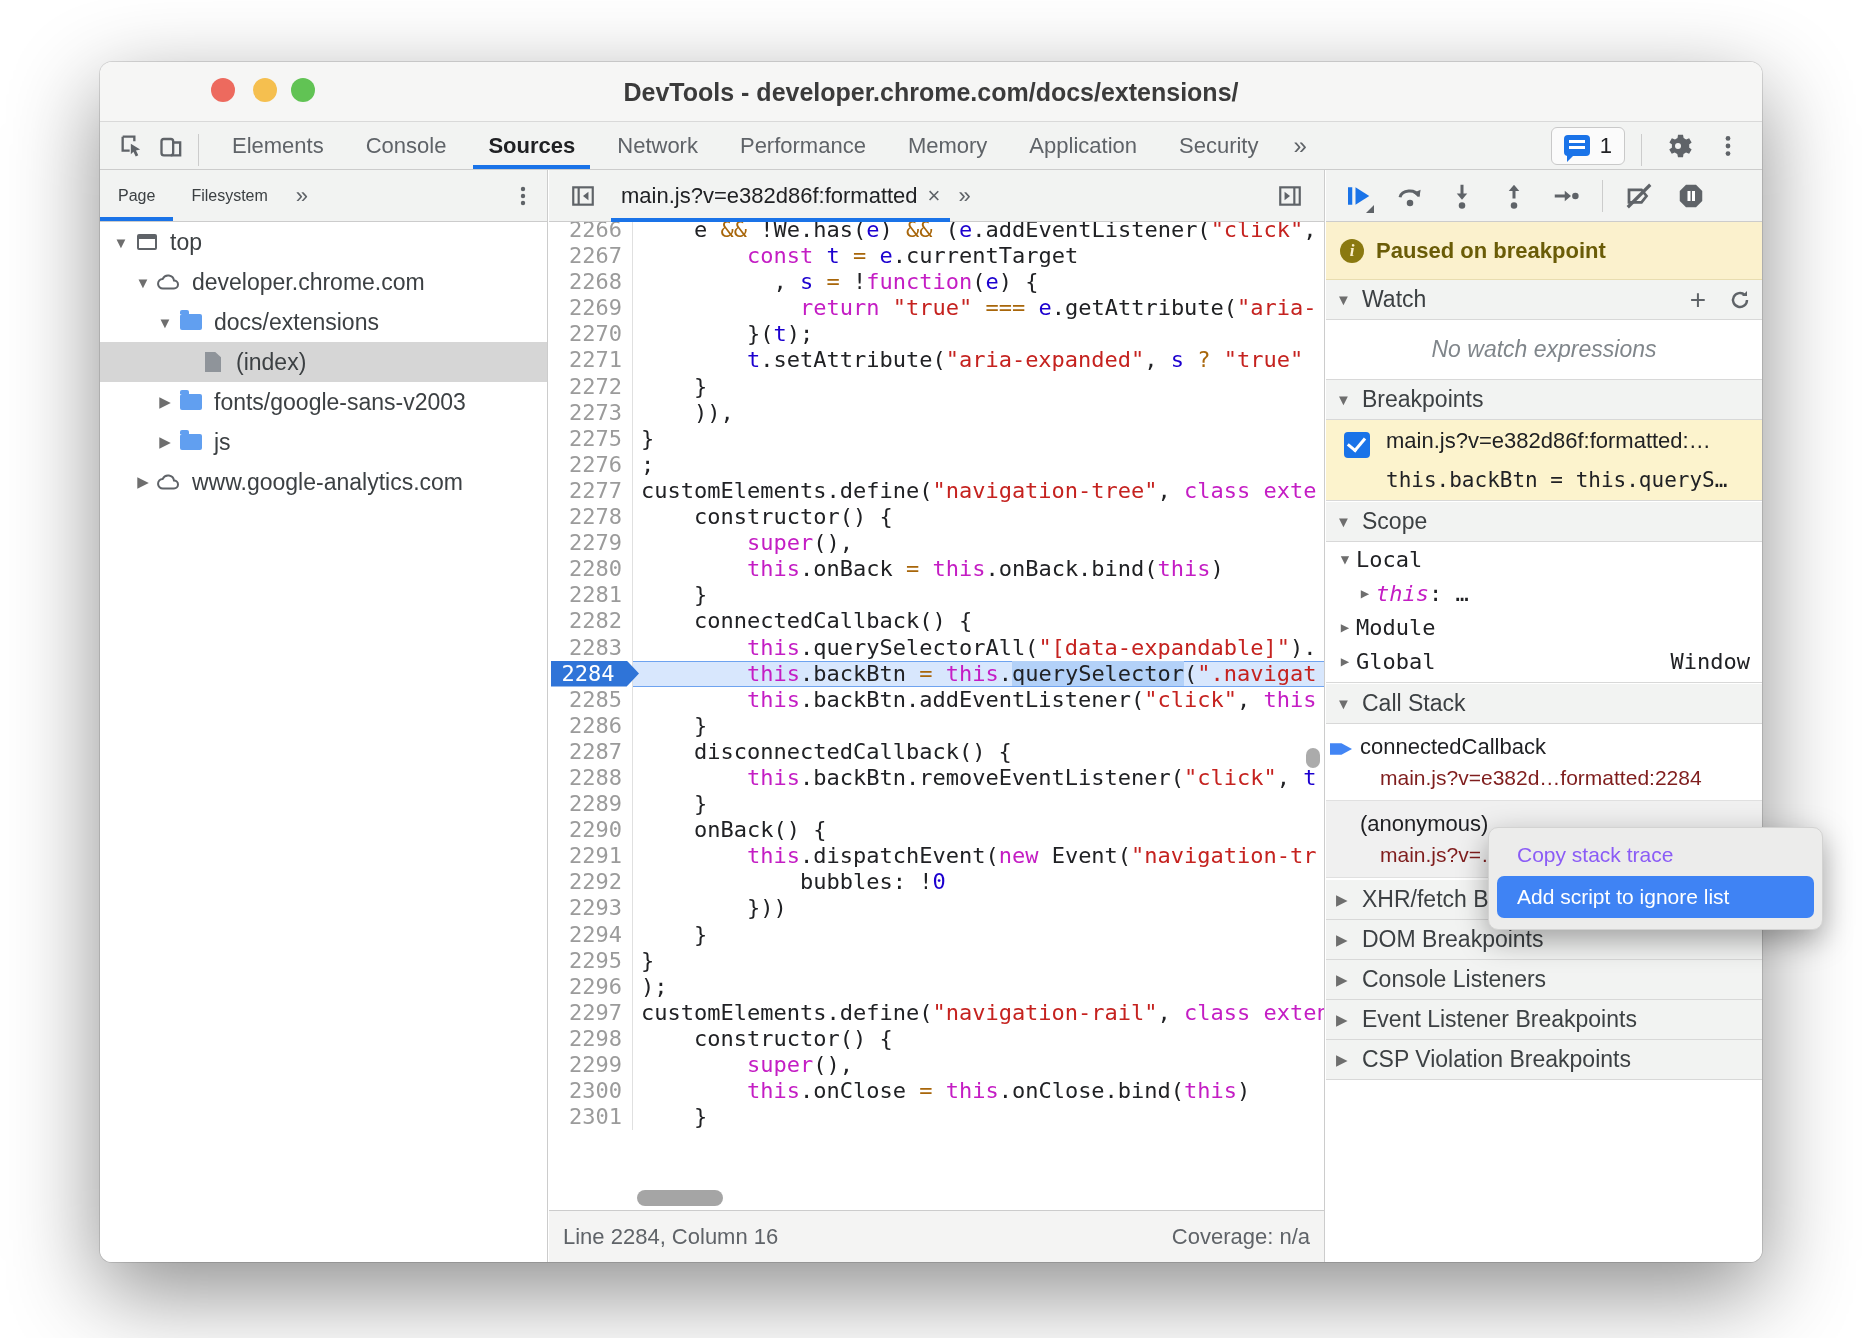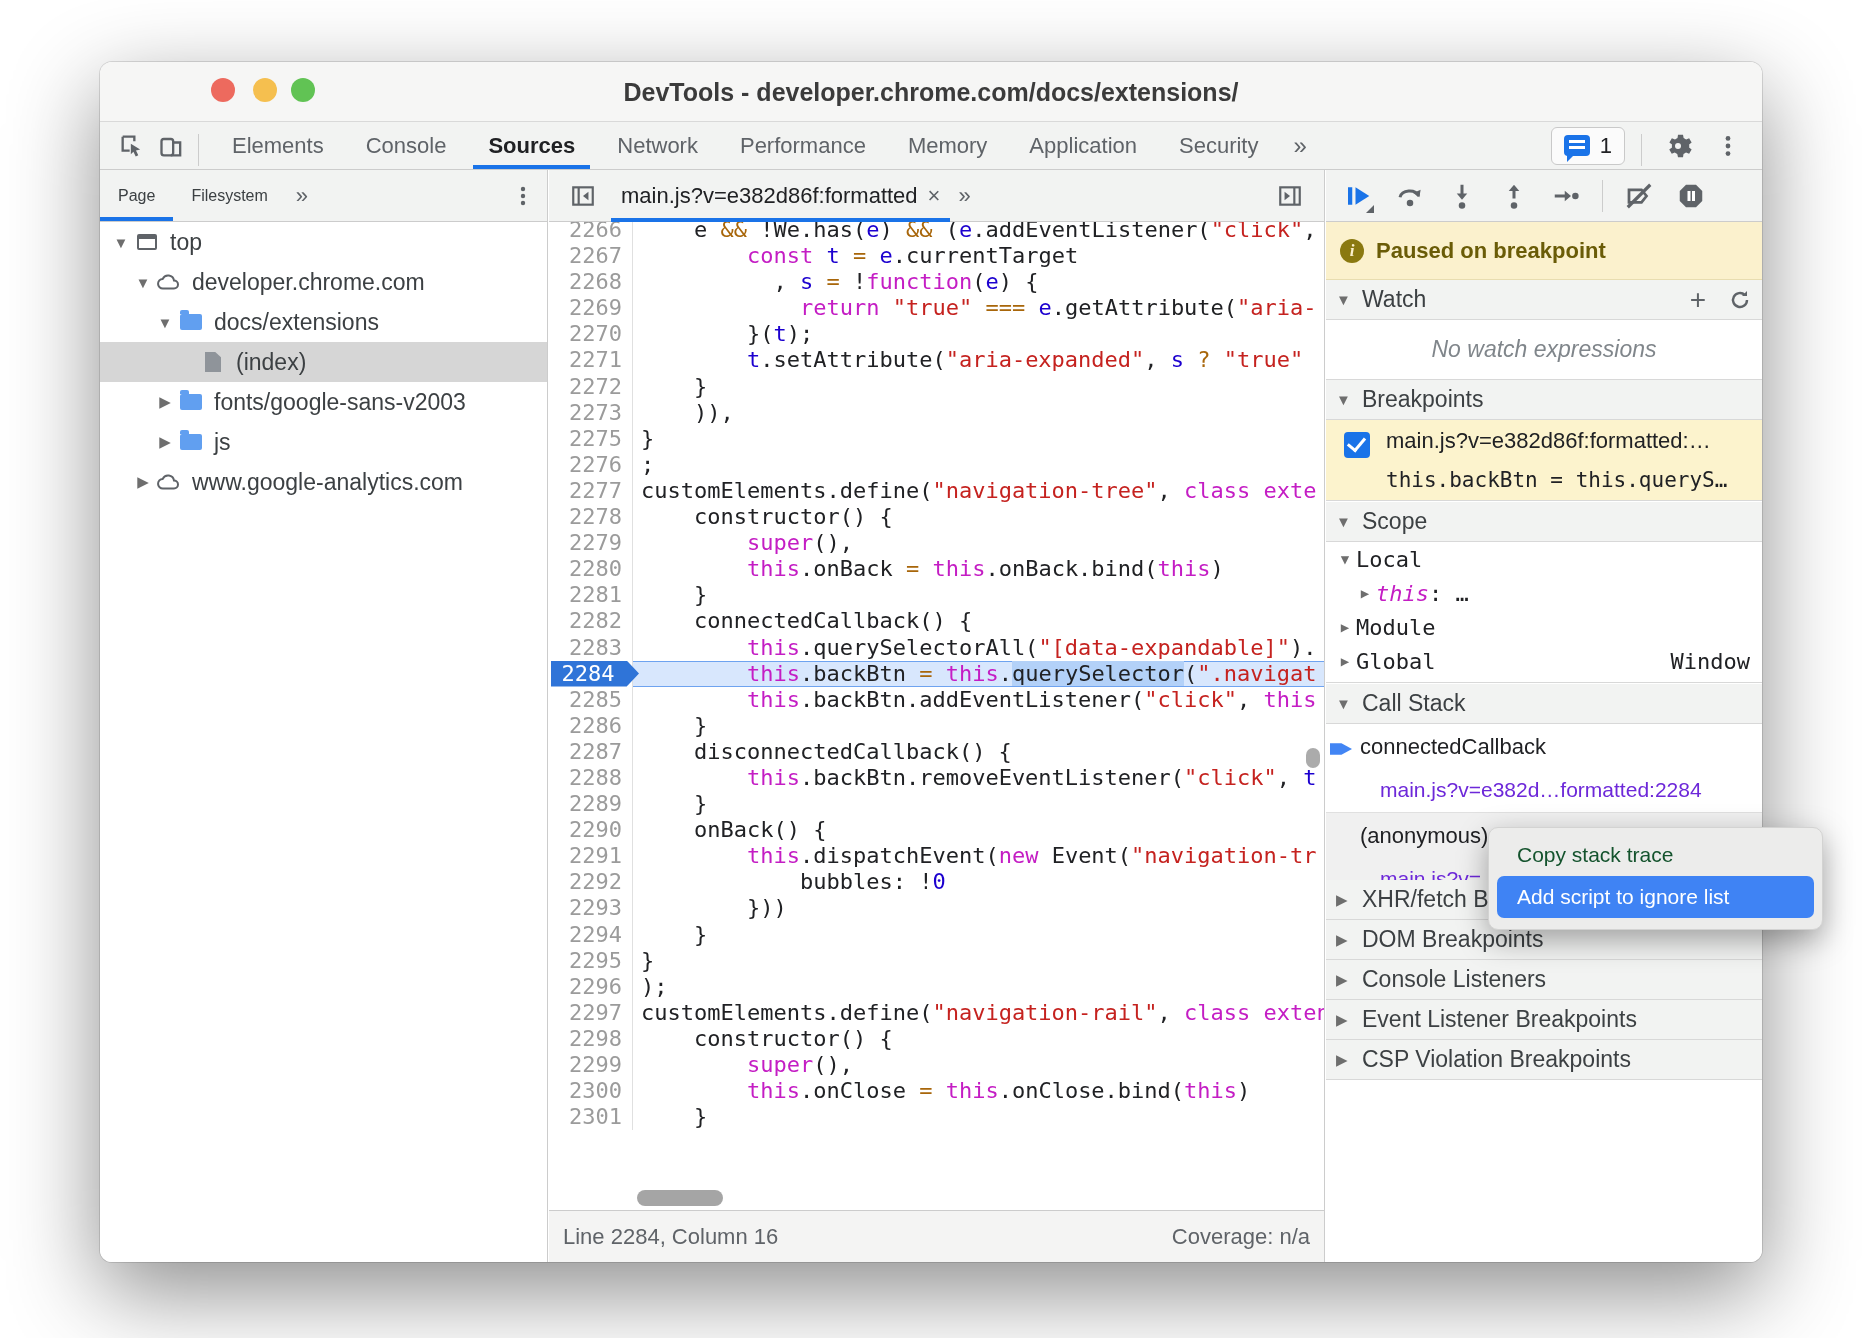--- a/index.html
+++ b/index.html
@@ -90,27 +90,27 @@
   .bpfile{font-size:22px;color:#202124;white-space:nowrap;}
   .bpcode{font-family:"DejaVu Sans Mono",monospace;font-size:21px;color:#202124;white-space:nowrap;margin-top:14px;}
   .scope-rows .srow{display:flex;align-items:center;height:34px;font-family:"DejaVu Sans Mono",monospace;font-size:22px;color:#202124;padding:0 8px;}
   .srow .tri{font-size:14px;color:#6e6e6e;width:22px;flex:0 0 22px;text-align:center;}
   .srow.indent{padding-left:28px;}
   .srow .this{color:#c41dc4;font-style:italic;}
   .srow .rightval{margin-left:auto;padding-right:4px;}
   .cs-frame{position:relative;border-bottom:1px solid #e0e0e0;padding:10px 8px 10px 34px;background:#fff;}
   .cs-frame.dim{background:#f0f0f0;}
   .cs-name{font-size:22px;color:#202124;}
-  .cs-loc{font-size:21px;color:#6d28d9;margin-top:18px;padding-left:20px;white-space:nowrap;overflow:hidden;}
+  .cs-loc{font-size:21px;color:#7f1d1d;margin-top:6px;padding-left:20px;white-space:nowrap;overflow:hidden;}
   .cs-marker{position:absolute;left:4px;top:16px;width:22px;height:18px;background:#4285f4;clip-path:polygon(0 18%,52% 18%,100% 50%,52% 82%,0 82%);}
   .plainsect{display:flex;align-items:center;background:#f2f3f2;border-bottom:1px solid #d8d8d8;font-size:23px;color:#3c4043;padding:0 10px;gap:10px;height:40px;}
   
   .ctxmenu{position:absolute;left:1488px;top:827px;width:335px;height:103px;background:#ececeb;border:1px solid #d3d3d2;border-radius:10px;
            box-shadow:0 10px 30px rgba(0,0,0,.35);z-index:50;padding:6px 8px;}
-  .ctxitem{height:42px;display:flex;align-items:center;padding:0 20px;font-size:21px;color:#14532d;border-radius:7px;}
+  .ctxitem{height:42px;display:flex;align-items:center;padding:0 20px;font-size:21px;color:#8b5cf6;border-radius:7px;}
   .ctxitem.hl{background:#3f83f4;color:#fff;}
   svg{display:block;}
 </style>
 </head>
 <body>
 
 <div class="stage">
   <div class="window">
 
     <div class="titlebar">

